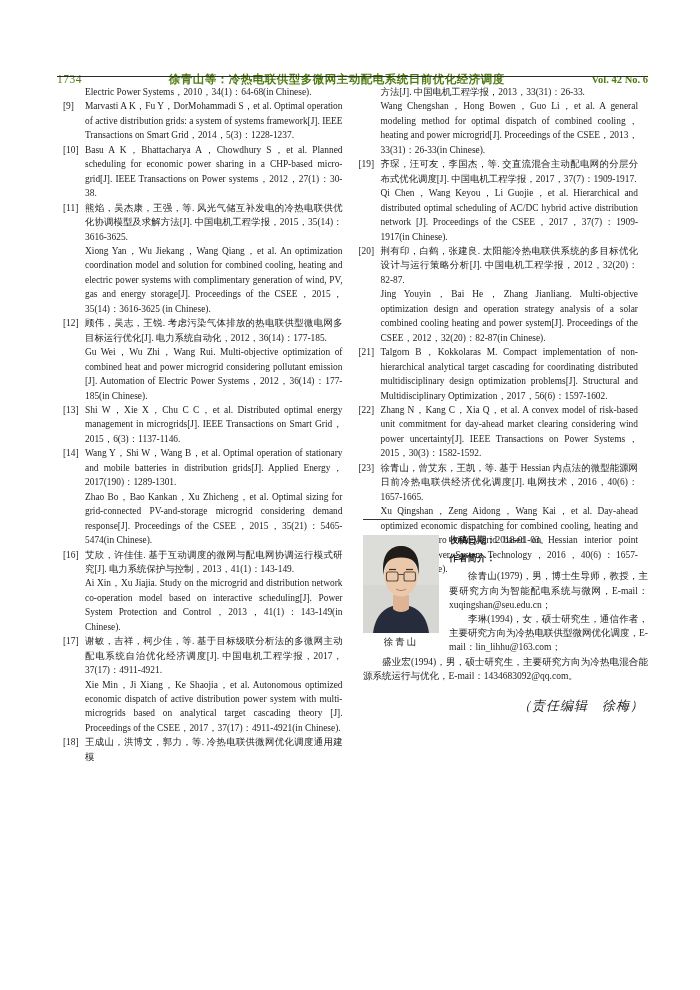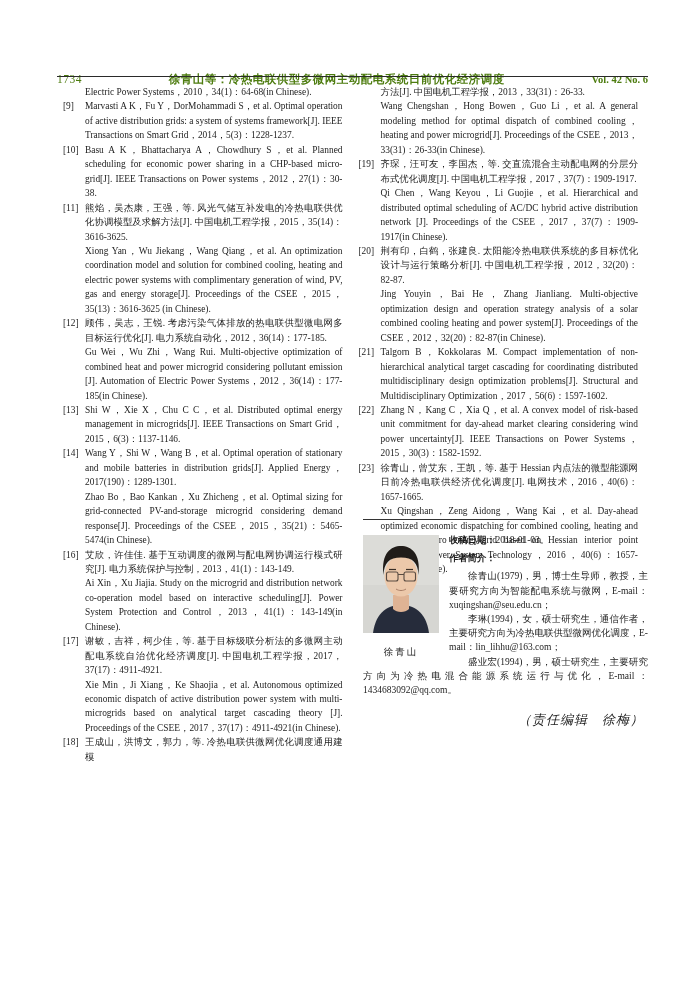--- a/index.html
+++ b/index.html
@@ -45,21 +45,21 @@
   }
   .bio-wrap{
     position:absolute;left:415px;width:233px;top:519px;
   }
   .bio-body{margin-top:13px;overflow:visible;}
   .photo-box{
     float:left;width:76px;margin:2px 10px 2px 0;text-align:center;
   }
   .photo-frame{width:76px;height:98px;display:block;}
   .photo-caption{
-    display:block;font-size:9.5px;line-height:15px;margin-top:12px;
+    display:block;font-size:9.5px;line-height:15px;margin-top:2px;
     letter-spacing:2px;
   }
   .bio-line{margin:4px;font-size:9.5px;line-height:14.2px;text-align:justify;}
   .bio-label{
     font-family:"Liberation Sans","DejaVu Sans",sans-serif;
     font-weight:bold;font-size:9.3px;
   }
   .bio-par{
     margin:0;font-size:9.5px;line-height:14.2px;
     text-indent:2em;text-align:justify;
@@ -80,21 +80,21 @@
     <span class="vol">Vol. 42 No. 6</span>
   </div>
   <div class="header-rule"></div>
 
   <div class="columns">
     <div class="col">
         <p class="ref-par">Electric Power Systems，2010，34(1)：64-68(in Chinese).</p>
         <p class="ref-par"><span class="ref-num">[9]</span>Marvasti A K，Fu Y，DorMohammadi S，et al. Optimal operation of active distribution grids: a system of systems framework[J]. IEEE Transactions on Smart Grid，2014，5(3)：1228-1237.</p>
         <p class="ref-par"><span class="ref-num">[10]</span>Basu A K，Bhattacharya A，Chowdhury S，et al. Planned scheduling for economic power sharing in a CHP-based micro-grid[J]. IEEE Transactions on Power systems，2012，27(1)：30-38.</p>
         <p class="ref-par"><span class="ref-num">[11]</span>熊焰，吴杰康，王强，等. 风光气储互补发电的冷热电联供优化协调模型及求解方法[J]. 中国电机工程学报，2015，35(14)：3616-3625.</p>
-        <p class="ref-par">Xiong Yan，Wu Jiekang，Wang Qiang，et al. An optimization coordination model and solution for combined cooling, heating and electric power systems with complimentary generation of wind, PV, gas and energy storage[J]. Proceedings of the CSEE，2015，35(13)：3616-3625 (in Chinese).</p>
+        <p class="ref-par">Xiong Yan，Wu Jiekang，Wang Qiang，et al. An optimization coordination model and solution for combined cooling, heating and electric power systems with complimentary generation of wind, PV, gas and energy storage[J]. Proceedings of the CSEE，2015，35(14)：3616-3625 (in Chinese).</p>
         <p class="ref-par"><span class="ref-num">[12]</span>顾伟，吴志，王锐. 考虑污染气体排放的热电联供型微电网多目标运行优化[J]. 电力系统自动化，2012，36(14)：177-185.</p>
         <p class="ref-par">Gu Wei，Wu Zhi，Wang Rui. Multi-objective optimization of combined heat and power microgrid considering pollutant emission [J]. Automation of Electric Power Systems，2012，36(14)：177-185(in Chinese).</p>
         <p class="ref-par"><span class="ref-num">[13]</span>Shi W，Xie X，Chu C C，et al. Distributed optimal energy management in microgrids[J]. IEEE Transactions on Smart Grid，2015，6(3)：1137-1146.</p>
         <p class="ref-par"><span class="ref-num">[14]</span>Wang Y，Shi W，Wang B，et al. Optimal operation of stationary and mobile batteries in distribution grids[J]. Applied Energy，2017(190)：1289-1301.</p>
         <p class="ref-par">Zhao Bo，Bao Kankan，Xu Zhicheng，et al. Optimal sizing for grid-connected PV-and-storage microgrid considering demand response[J]. Proceedings of the CSEE，2015，35(21)：5465-5474(in Chinese).</p>
         <p class="ref-par"><span class="ref-num">[16]</span>艾欣，许佳佳. 基于互动调度的微网与配电网协调运行模式研究[J]. 电力系统保护与控制，2013，41(1)：143-149.</p>
         <p class="ref-par">Ai Xin，Xu Jiajia. Study on the microgrid and distribution network co-operation model based on interactive scheduling[J]. Power System Protection and Control，2013，41(1)：143-149(in Chinese).</p>
         <p class="ref-par"><span class="ref-num">[17]</span>谢敏，吉祥，柯少佳，等. 基于目标级联分析法的多微网主动配电系统自治优化经济调度[J]. 中国电机工程学报，2017，37(17)：4911-4921.</p>
         <p class="ref-par">Xie Min，Ji Xiang，Ke Shaojia，et al. Autonomous optimized economic dispatch of active distribution power system with multi-microgrids based on analytical target cascading theory [J]. Proceedings of the CSEE，2017，37(17)：4911-4921(in Chinese).</p>
         <p class="ref-par"><span class="ref-num">[18]</span>王成山，洪博文，郭力，等. 冷热电联供微网优化调度通用建模</p>

